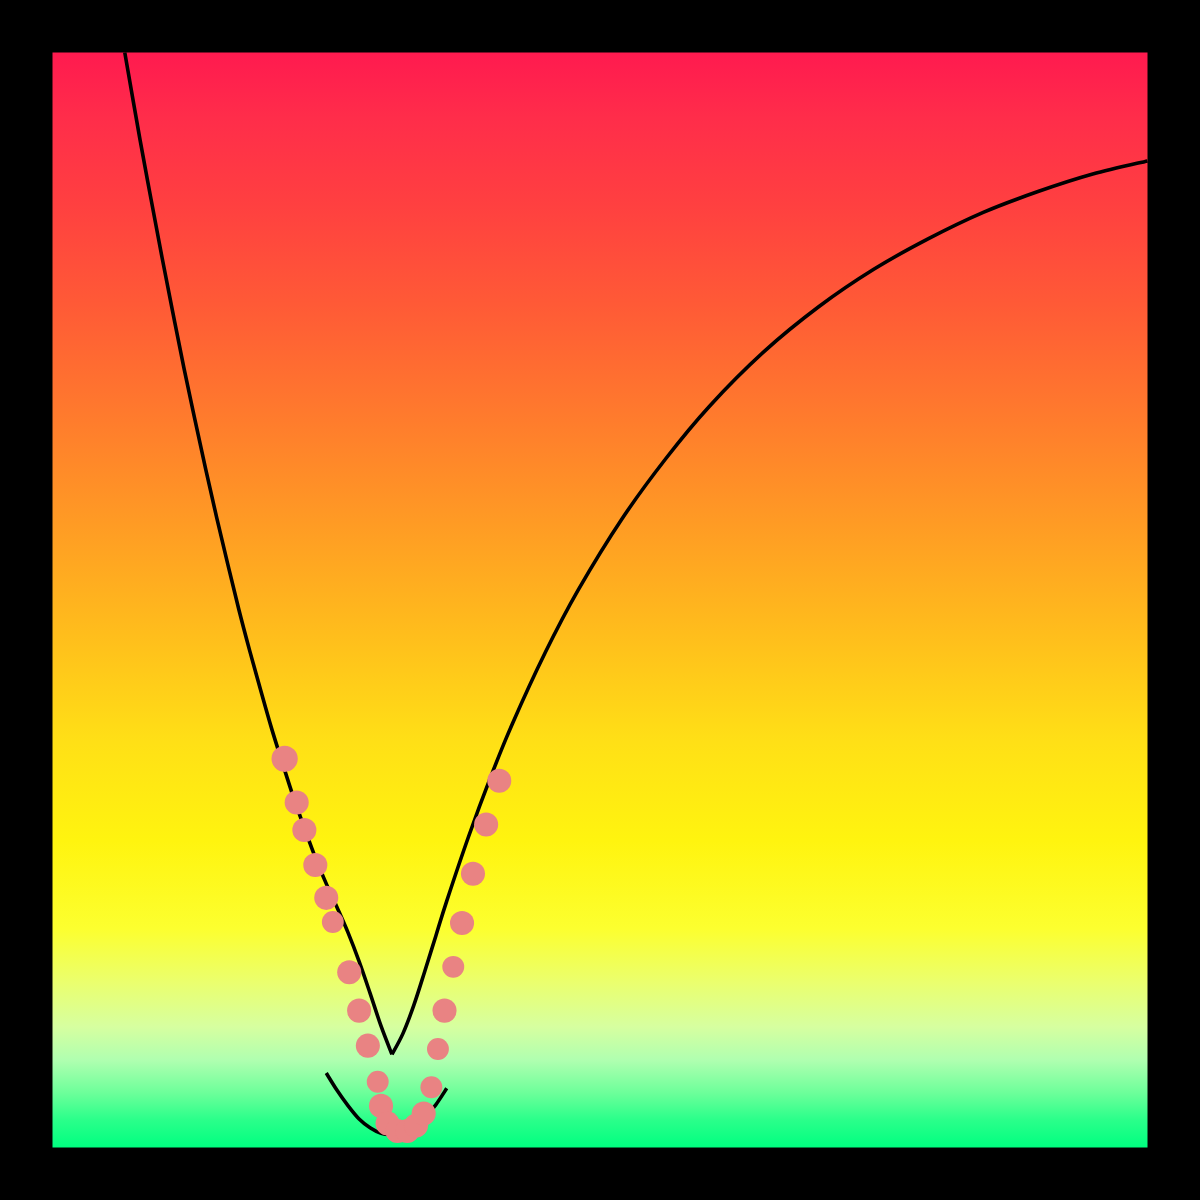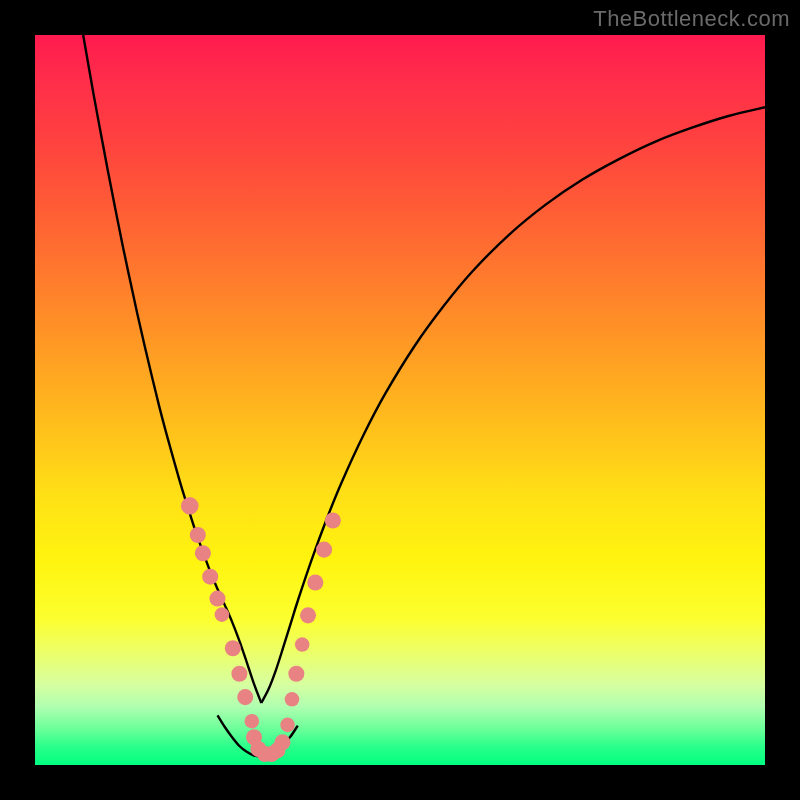--- a/index.html
+++ b/index.html
@@ -101,14 +101,13 @@
           <circle cx="256.96000000000004" cy="664.3" r="7.3" class="marker"></circle>
           <circle cx="261.34" cy="638.75" r="8.030000000000001" class="marker"></circle>
           <circle cx="267.18" cy="609.55" r="7.3" class="marker"></circle>
           <circle cx="273.02" cy="580.35" r="8.030000000000001" class="marker"></circle>
           <circle cx="280.32" cy="547.5" r="8.030000000000001" class="marker"></circle>
           <circle cx="289.08000000000004" cy="514.65" r="8.030000000000001" class="marker"></circle>
           <circle cx="297.84" cy="485.45" r="8.030000000000001" class="marker"></circle>
         </g>
     </svg>
   </div>
-  <div class="watermark">TheBottleneck.com</div>
 </div>
 
 </body></html>

